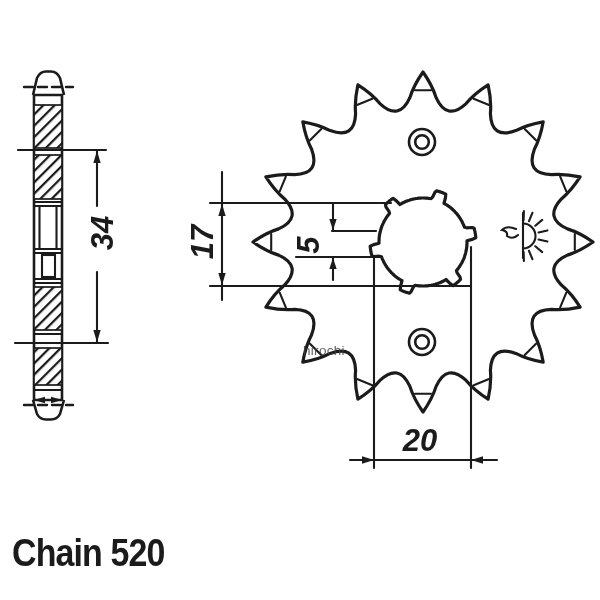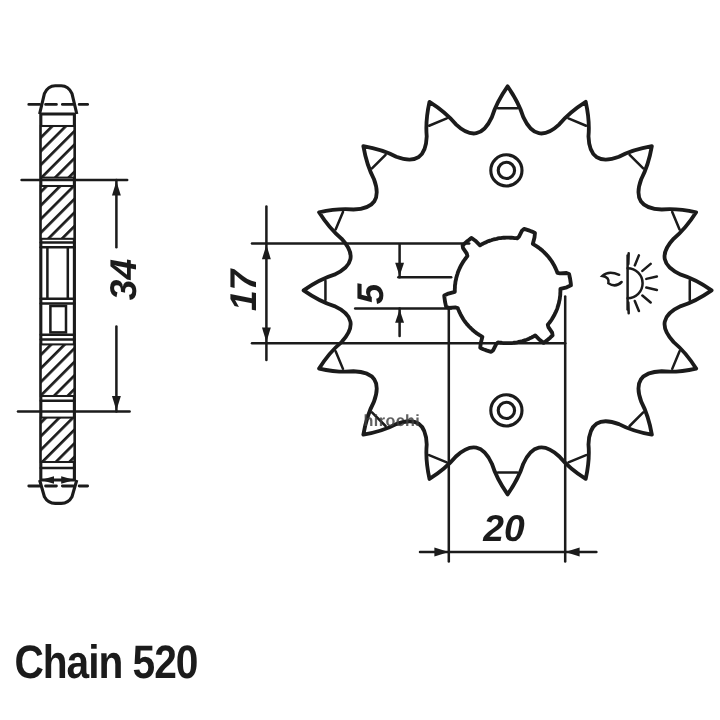--- a/index.html
+++ b/index.html
@@ -20,21 +20,21 @@
   .dim-text { font-family:"Liberation Sans", sans-serif; font-style:italic; font-weight:700;
               font-size:31px; fill:var(--ink); }
   #product-label {
     position:absolute; left:12px; top:531px;
     font-size:39px; font-weight:700; letter-spacing:-1px;
     color:var(--ink); transform:scaleX(.87); transform-origin:left center;
     white-space:nowrap;
   }
   #watermark {
     position:absolute; left:303px; top:343px;
-    font-size:13.5px; color:var(--wm); opacity:.82; letter-spacing:.3px;font-weight:bold;
+    font-size:13.5px; color:var(--wm); opacity:.82; letter-spacing:.3px;
   }
 </style>
 </head>
 <body>
 
 <div id="canvas">
 
   <svg id="drawing-svg" width="600" height="600" viewBox="0 0 600 600" xmlns="http://www.w3.org/2000/svg">
     <defs>
       <pattern id="hatch" width="8" height="8" patternUnits="userSpaceOnUse" patternTransform="rotate(45)">

